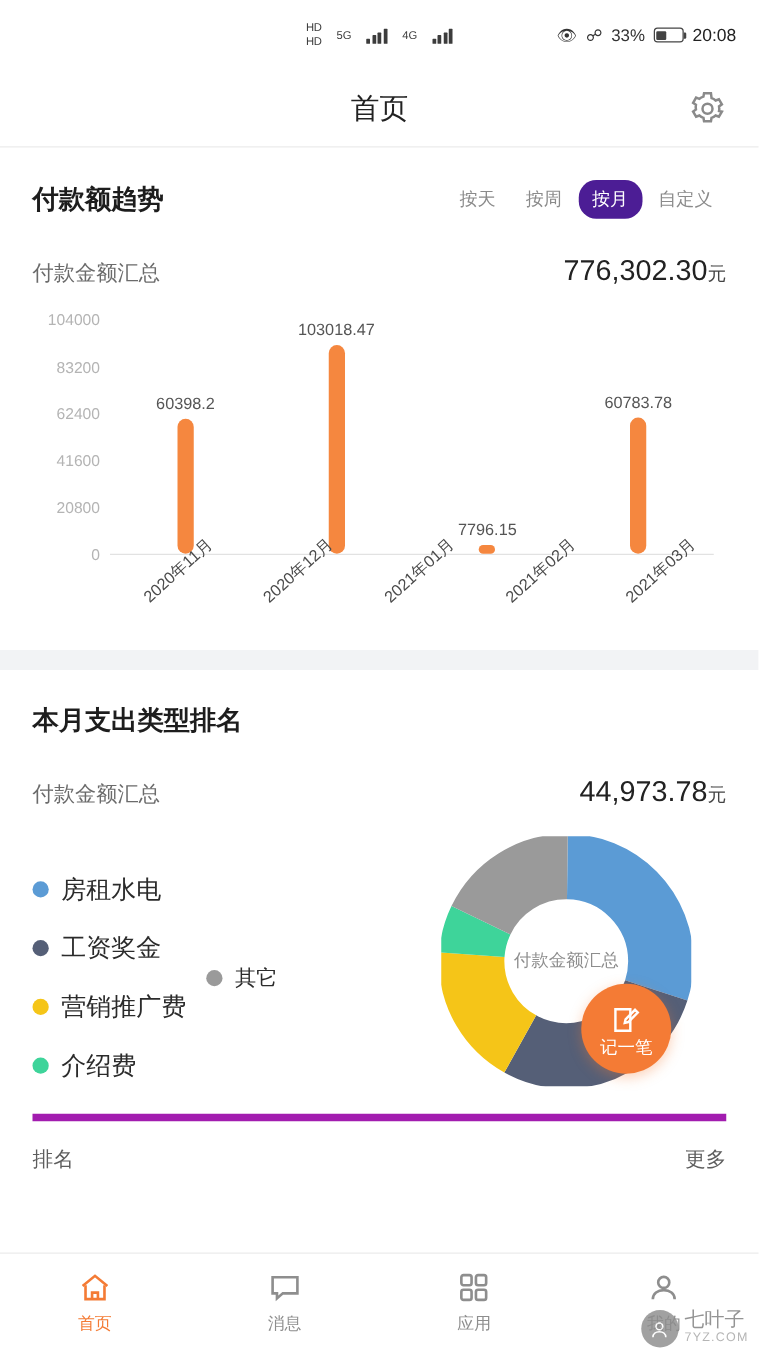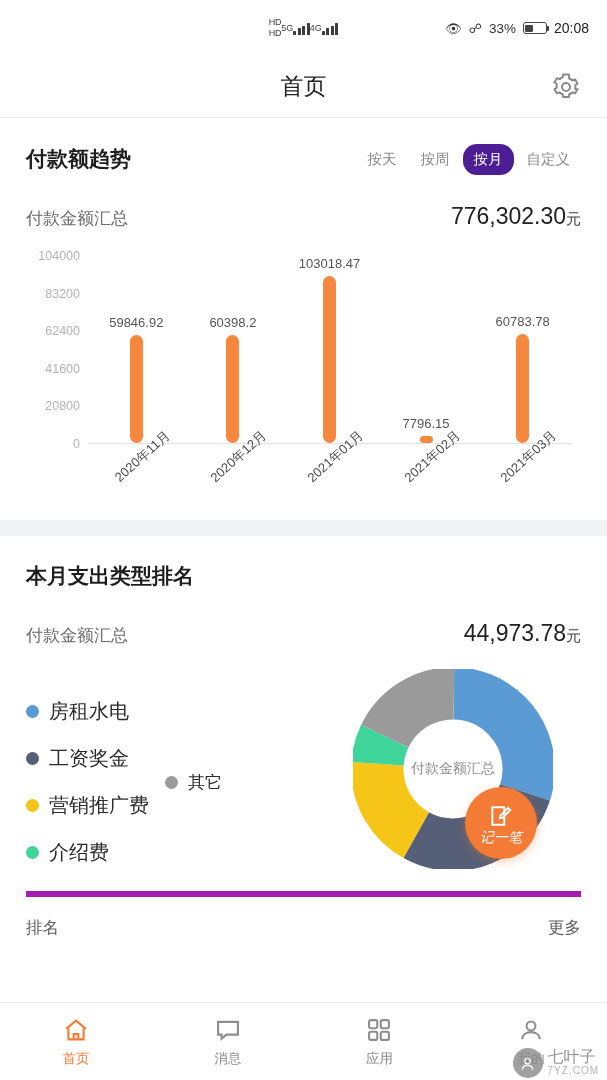--- a/index.html
+++ b/index.html
@@ -25,21 +25,21 @@
     display: flex;
     align-items: center;
     justify-content: center;
     position: relative;
     padding: 0 18px;
     flex: 0 0 auto;
   }
   .status-center {
     display: flex;
     align-items: center;
-    gap: 0;
+    gap: 12px;
   }
   .hd-stack {
     display: flex;
     flex-direction: column;
     gap: 2px;
     font-size: 9px;
     color: #3c3c3c;
     line-height: 1;
   }
   .hd-stack span { letter-spacing: -0.3px; }
@@ -307,21 +307,20 @@
     width: 72px; height: 72px;
     border-radius: 50%;
     background: #f47b35;
     color: #fff;
     display: flex;
     flex-direction: column;
     align-items: center;
     justify-content: center;
     box-shadow: 0 3px 10px rgba(244,123,53,0.35);
     gap: 1px;
-    font-style: italic;
   }
   .fab-label { font-size: 14px; color: #fff; line-height: 1; }
 
   .rank-row {
     display: flex;
     align-items: center;
     justify-content: space-between;
     border-top: 6px solid #a21caf;
     margin-top: 8px;
     padding: 20px 0 14px;
@@ -443,24 +442,20 @@
         <div class="y-axis">
           <div class="y-tick" style="top:0%">104000</div>
           <div class="y-tick" style="top:20%">83200</div>
           <div class="y-tick" style="top:40%">62400</div>
           <div class="y-tick" style="top:60%">41600</div>
           <div class="y-tick" style="top:80%">20800</div>
           <div class="y-tick" style="top:100%">0</div>
         </div>
         <div class="plot">
           <div class="bars-row">
-            <div class="bar-col">
-              <div class="bar-val">59846.92</div>
-              <div class="bar" style="height:57.5%"></div>
-            </div>
             <div class="bar-col">
               <div class="bar-val">60398.2</div>
               <div class="bar" style="height:58%"></div>
             </div>
             <div class="bar-col">
               <div class="bar-val">103018.47</div>
               <div class="bar" style="height:91%"></div>
             </div>
             <div class="bar-col">
               <div class="bar-val">7796.15</div>

